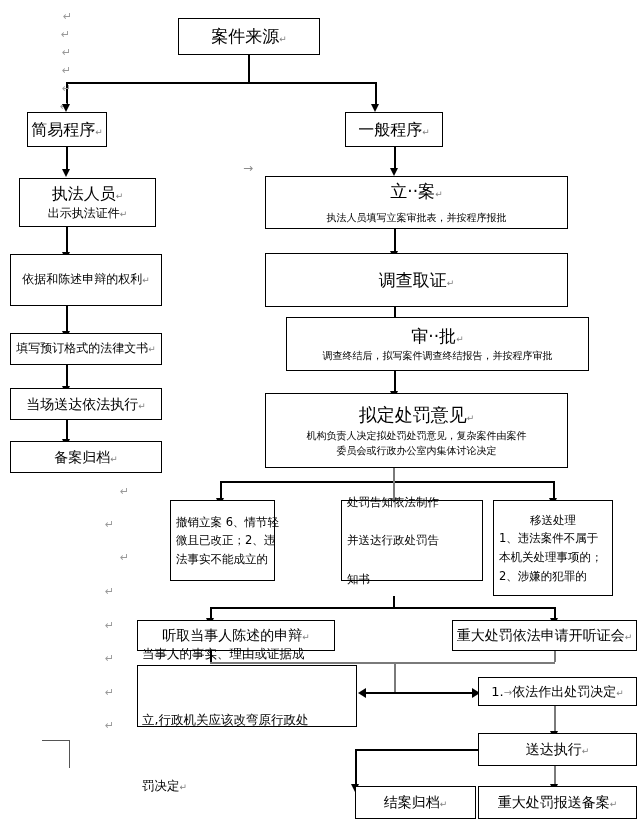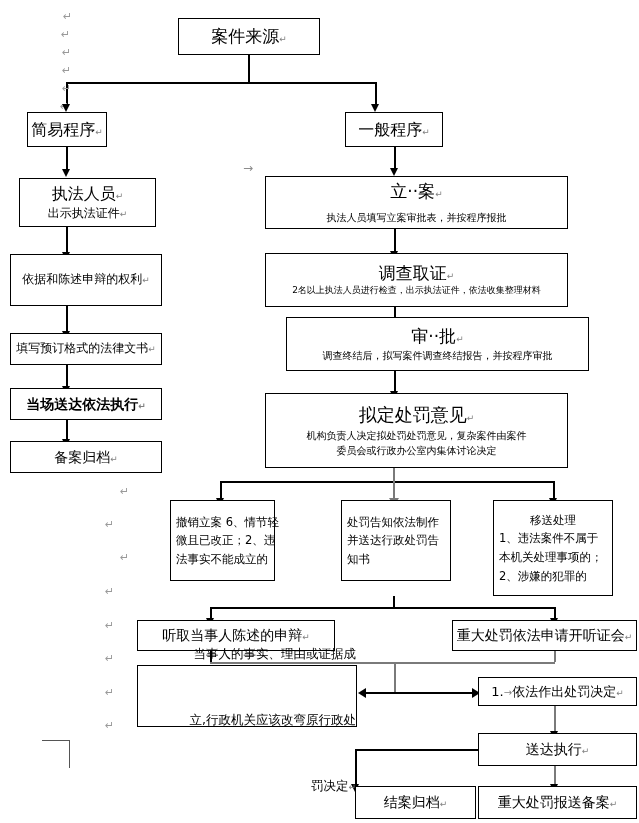--- a/index.html
+++ b/index.html
@@ -56,21 +56,21 @@
     width: 100%;
     text-align: left;
     padding-left: 5px;
     box-sizing: border-box;
     white-space: nowrap;
   }
   .box .lft-w {
     font-size: 12.5px;
     line-height: 1.45;
     width: 100%;
-    text-align: right;
+    text-align: left;
     padding-left: 4px;
     box-sizing: border-box;
     white-space: nowrap;
     margin-top: 48px;
   }
   .box .ctr-s {
     font-size: 11.5px;
     line-height: 1.62;
     white-space: nowrap;
   }
@@ -261,55 +261,54 @@
 
   <div class="box" style="left:10px; top:254px; width:152px; height:52px;">
     <div class="mid"><span>依据和陈述申辩的权利</span><span class="pil">↵</span></div>
   </div>
 
   <div class="box" style="left:10px; top:333px; width:152px; height:32px;">
     <div class="mid"><span>填写预订格式的法律文书</span><span class="pil">↵</span></div>
   </div>
 
   <div class="box" style="left:10px; top:388px; width:152px; height:32px;">
-    <div class="ttl" style="font-size:14px;font-weight:bold;"><span>当场送达依法执行</span><span class="pil">↵</span></div>
+    <div class="ttl" style="font-size:14px;"><span>当场送达依法执行</span><span class="pil">↵</span></div>
   </div>
 
   <div class="box" style="left:10px; top:441px; width:152px; height:32px;">
     <div class="ttl" style="font-size:14px;"><span>备案归档</span><span class="pil">↵</span></div>
   </div>
 
   <div class="box" style="left:265px; top:176px; width:303px; height:53px;gap:8px;">
     <div class="ttl-lg"><span>立··案</span><span class="pil">↵</span></div>
     <div class="sub">执法人员填写立案审批表，并按程序报批</div>
   </div>
 
   <div class="box" style="left:265px; top:253px; width:303px; height:54px;">
     <div class="ttl-lg"><span>调查取证</span><span class="pil">↵</span></div>
-    <div class="sub" style="font-size:9px;">2名以上执法人员进行检查，出示执法证件，依法收集整理材料</div>
   </div>
 
   <div class="box" style="left:265px; top:317px; width:303px; height:54px;margin-left:21px;">
     <div class="ttl-lg"><span>审··批</span><span class="pil">↵</span></div>
     <div class="sub">调查终结后，拟写案件调查终结报告，并按程序审批</div>
   </div>
 
   <div class="box" style="left:265px; top:393px; width:303px; height:75px;">
     <div class="ttl-lg" style="font-size:18px; margin-bottom:2px;"><span>拟定处罚意见</span><span class="pil">↵</span></div>
     <div class="sub">机构负责人决定拟处罚处罚意见，复杂案件由案件</div>
     <div class="sub">委员会或行政办公室内集体讨论决定</div>
   </div>
 
   <div class="box" style="left:170px; top:500px; width:105px; height:81px;">
     <div class="lft">撤销立案 6、情节轻</div>
     <div class="lft">微且已改正；2、违</div>
     <div class="lft">法事实不能成立的</div>
   </div>
 
-  <div class="box" style="left:341px; top:500px; width:110px; height:81px;">
+  <div class="box" style="left:341px; top:500px; width:142px; height:81px;gap:20px;">
     <div class="lft">处罚告知依法制作</div>
     <div class="lft">并送达行政处罚告</div>
     <div class="lft">知书</div>
   </div>
 
   <div class="box" style="left:493px; top:500px; width:120px; height:96px;">
     <div class="ctr-s">移送处理</div>
     <div class="lft">1、违法案件不属于</div>
     <div class="lft">本机关处理事项的；</div>
     <div class="lft">2、涉嫌的犯罪的</div>

